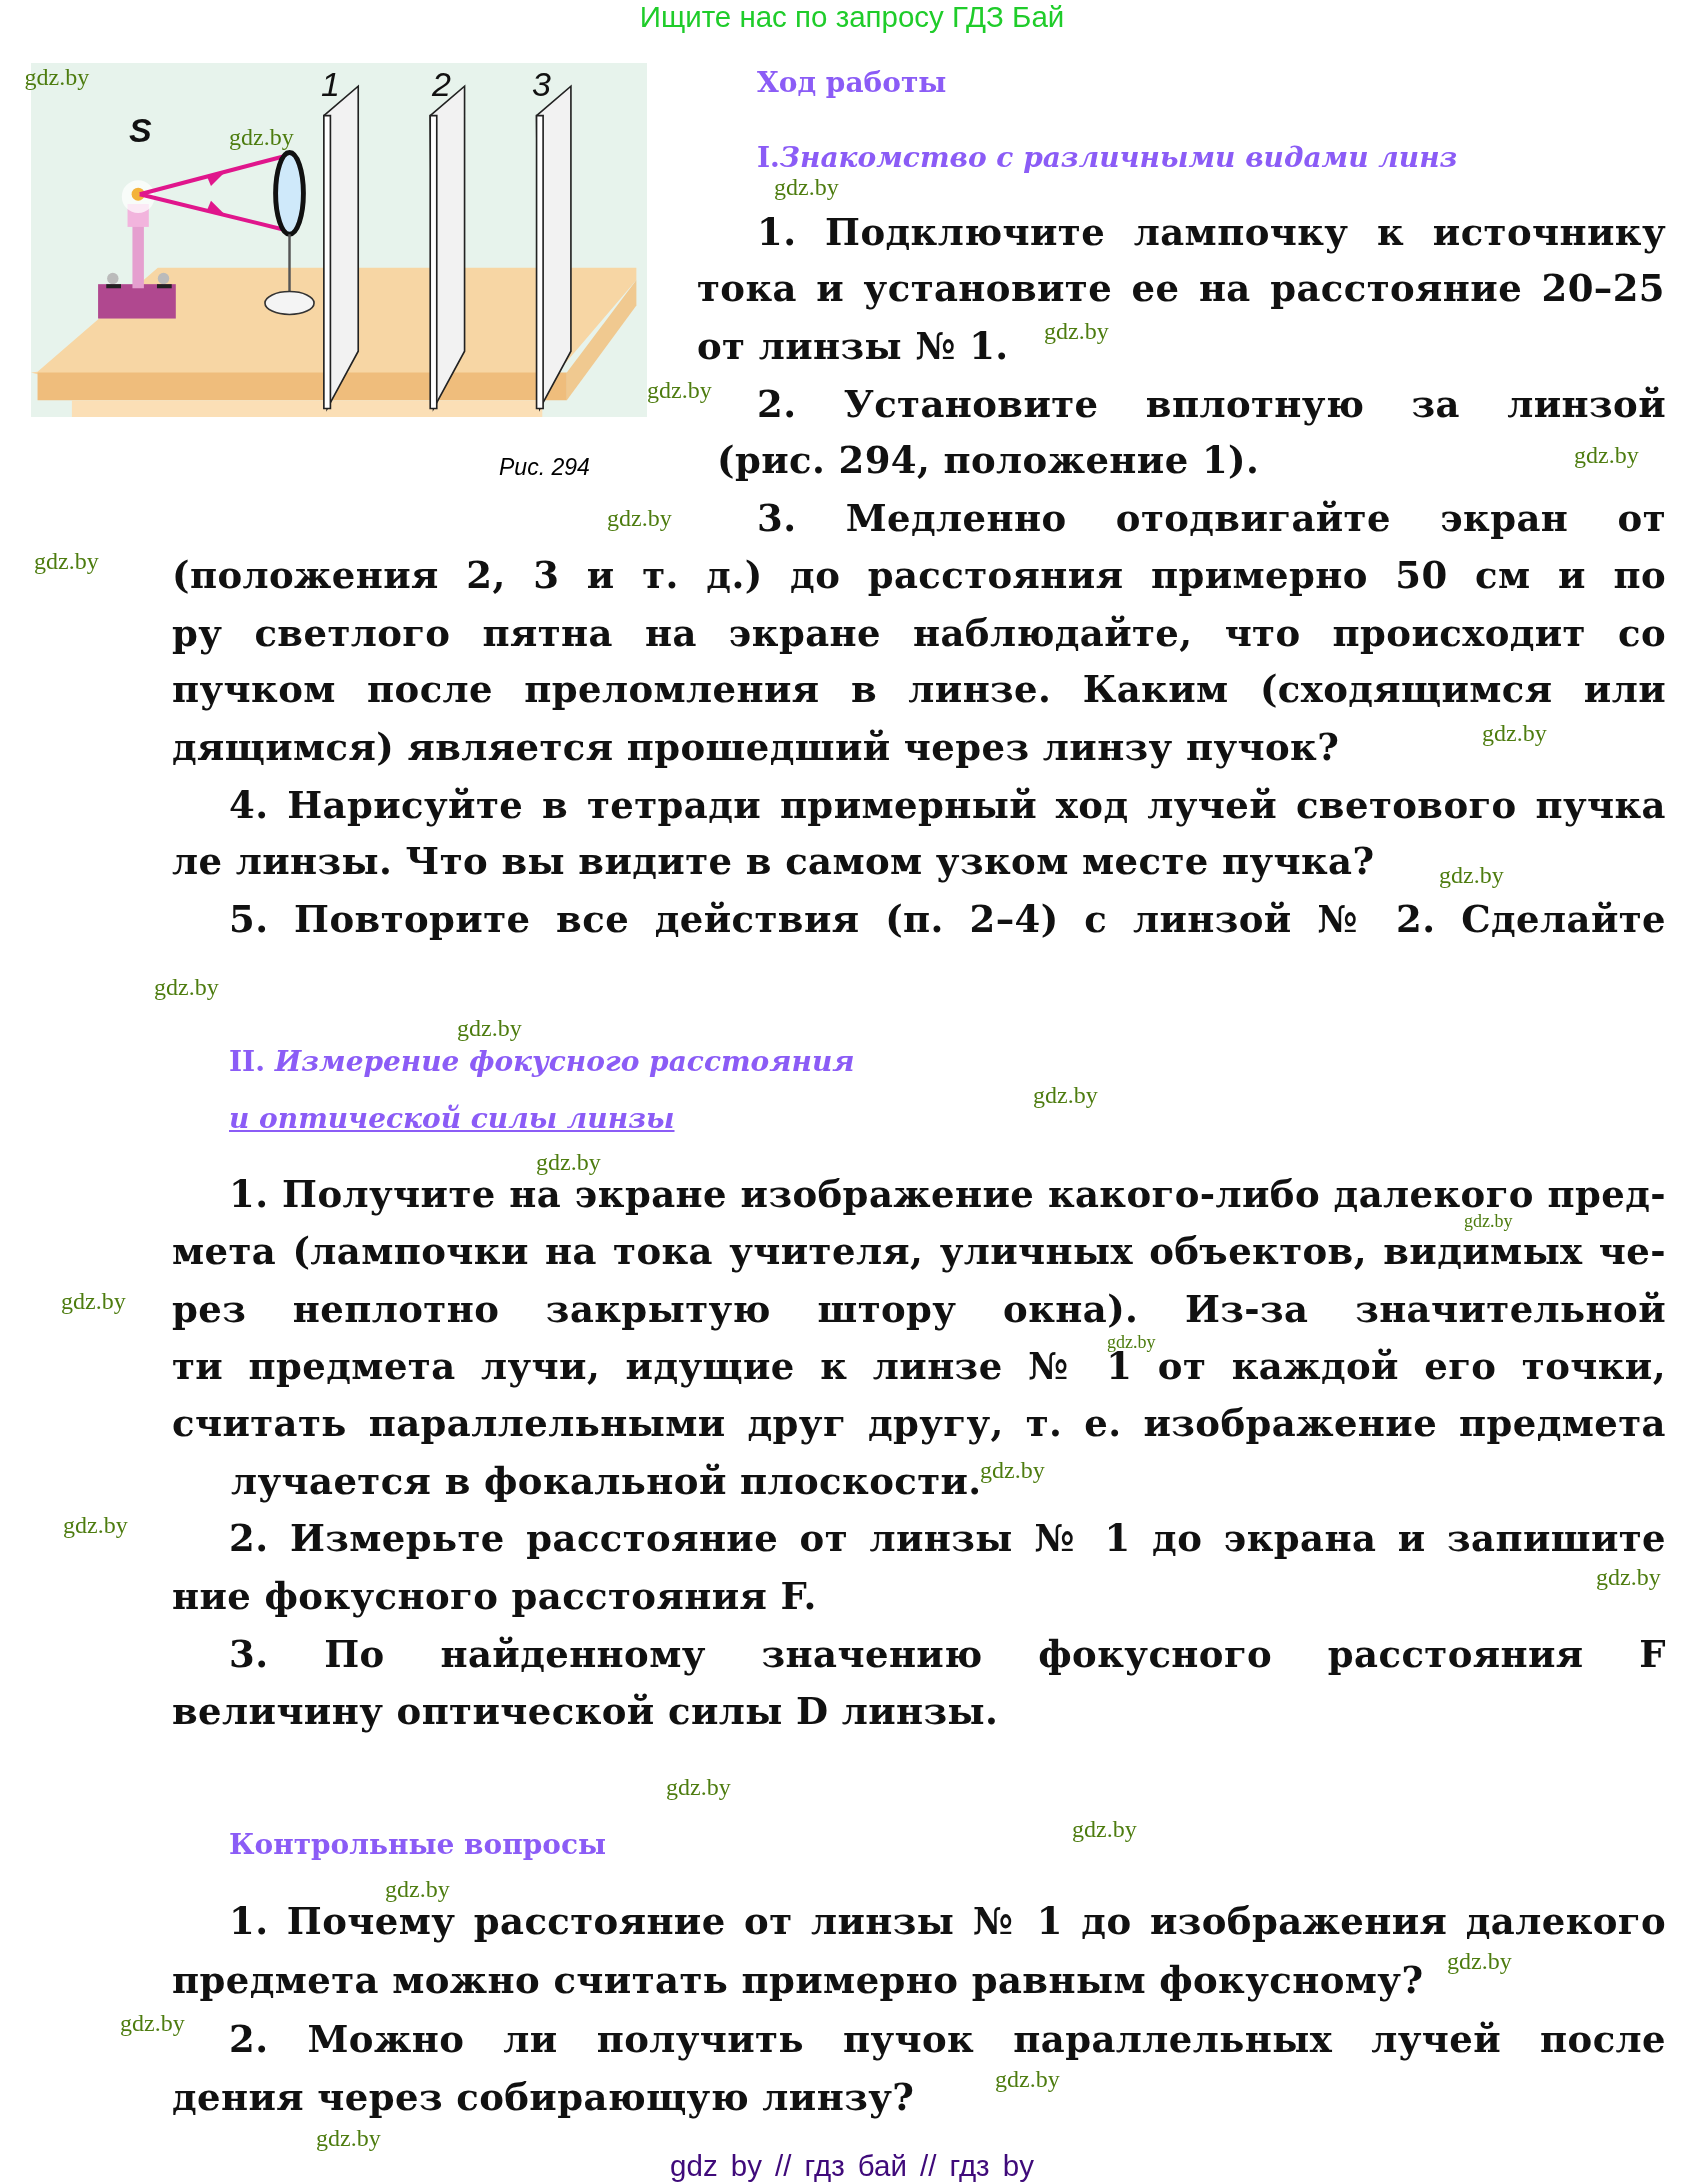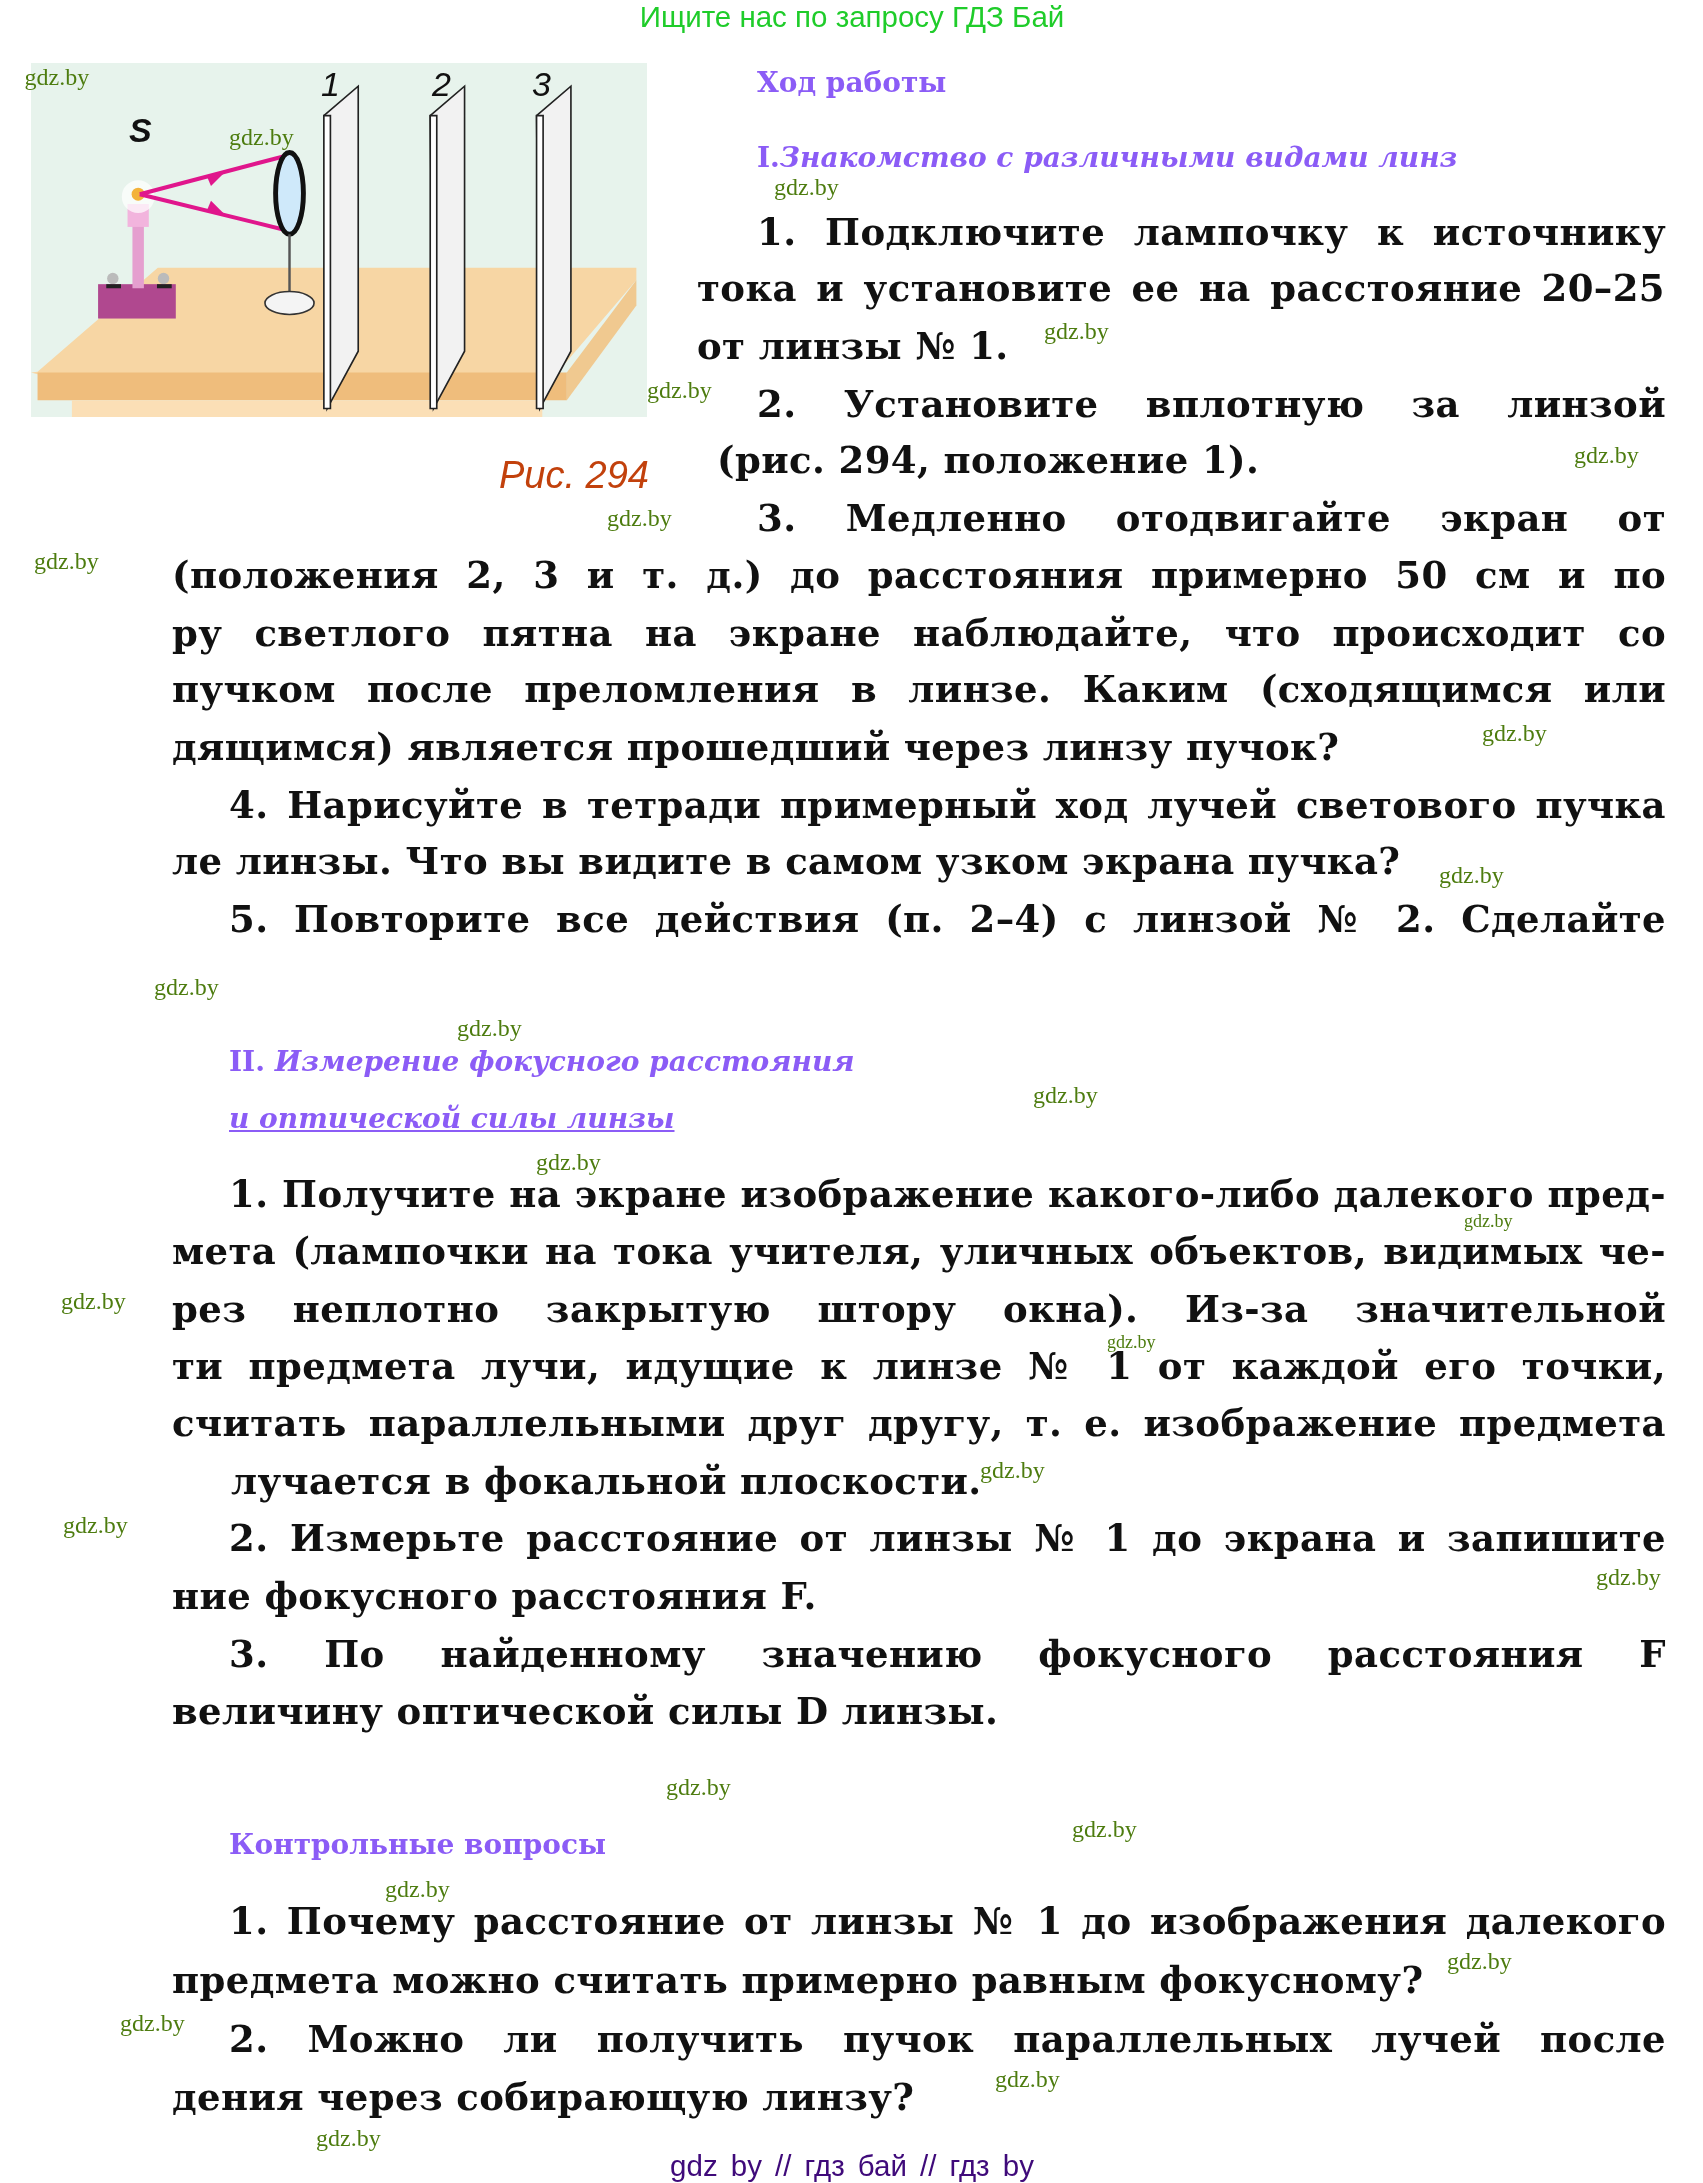--- a/index.html
+++ b/index.html
@@ -9,21 +9,21 @@
     font-family: "Liberation Sans", sans-serif; font-size: 29.5px; line-height: 33px; color: #1fcc2a; }
   .footer { left: 0; width: 1704px; top: 2161px; height: 41px; text-align: center;
     font-family: "Liberation Sans", sans-serif; font-size: 29.5px; line-height: 33px; color: #3f0a7a; word-spacing: 4.9px; }
   .wm { font-family: Liberation Serif, serif; font-size: 24px; color: #4d7c0f; line-height: 26px; white-space: nowrap; }
   .wm.small { font-size: 18px; line-height: 19.6px; }
   .line { font-family: "DejaVu Serif", serif; font-size: 37px; color: #111; height: 57px; line-height: 57px;
     white-space: nowrap; font-weight: bold; letter-spacing: 0.4px; transform-origin: left center; }
   .just { text-align: justify; text-align-last: justify; white-space: normal; overflow: hidden; }
   .head { font-family: "DejaVu Serif", serif; font-weight: bold; font-size: 28px; color: #8b5cf6; height: 57px; line-height: 57px; white-space: nowrap; }
   .it { font-style: italic; }
-  .caption { font-family: "Liberation Sans", sans-serif; font-style: italic; font-size: 38px; color: #c2410c; }
+  .caption { font-family: "Liberation Sans", sans-serif; font-style: italic; font-size: 23px; color: #000000; }
   .figure { left: 31px; top: 63px; width: 616px; height: 354px; background: #e7f3ec; }
   .figlabel { font-family: "Liberation Sans", sans-serif; font-style: italic; font-size: 34px; color: #111; }
 </style>
 </head>
 <body>
 
 <div class="abs topbanner">Ищите нас по запросу ГДЗ Бай</div>
 
 <div class="abs figure">
   <svg width="616" height="354" viewBox="0 0 753 432">
@@ -85,21 +85,21 @@
 <div class="abs line just" style="left:697px; width:968px; top:260px;">тока и установите ее на расстояние 20–25 см</div>
 <div class="abs line" style="left:697px; top:318px;">от линзы № 1.</div>
 <div class="abs line just" style="left:757px; width:909px; top:376px;">2. Установите вплотную за линзой экран</div>
 <div class="abs line" style="left:697px; top:432px;margin-left:20px;">(рис. 294, положение 1).</div>
 <div class="abs line just" style="left:757px; width:909px; top:490px;">3. Медленно отодвигайте экран от линзы</div>
 <div class="abs line just" style="left:172px; width:1494px; top:547px;">(положения 2, 3 и т. д.) до расстояния примерно 50 см и по диамет-</div>
 <div class="abs line just" style="left:172px; width:1494px; top:605px;">ру светлого пятна на экране наблюдайте, что происходит со световым</div>
 <div class="abs line just" style="left:172px; width:1494px; top:661px;">пучком после преломления в линзе. Каким (сходящимся или расхо-</div>
 <div class="abs line" style="left:172px; top:719px;">дящимся) является прошедший через линзу пучок?</div>
 <div class="abs line just" style="left:229px; width:1437px; top:777px;">4. Нарисуйте в тетради примерный ход лучей светового пучка пос-</div>
-<div class="abs line" style="left:172px; top:833px;">ле линзы. Что вы видите в самом узком экрана пучка?</div>
+<div class="abs line" style="left:172px; top:833px;">ле линзы. Что вы видите в самом узком месте пучка?</div>
 <div class="abs line just" style="left:229px; width:1437px; top:891px;">5. Повторите все действия (п. 2–4) с линзой № 2. Сделайте вывод.</div>
 
 <div class="abs head" style="left:229px; top:1033px;">
   <span>II.</span> <span class="it">Измерение фокусного расстояния</span>
 </div>
 <div class="abs head it" style="left:229px; top:1090px;text-decoration:underline;">и оптической силы линзы</div>
 
 <div class="abs line just" style="left:229px; width:1437px; top:1166px;">1. Получите на экране изображение какого-либо далекого пред-</div>
 <div class="abs line just" style="left:172px; width:1494px; top:1223px;">мета (лампочки на тока учителя, уличных объектов, видимых че-</div>
 <div class="abs line just" style="left:172px; width:1494px; top:1281px;">рез неплотно закрытую штору окна). Из-за значительной удаленнос-</div>

